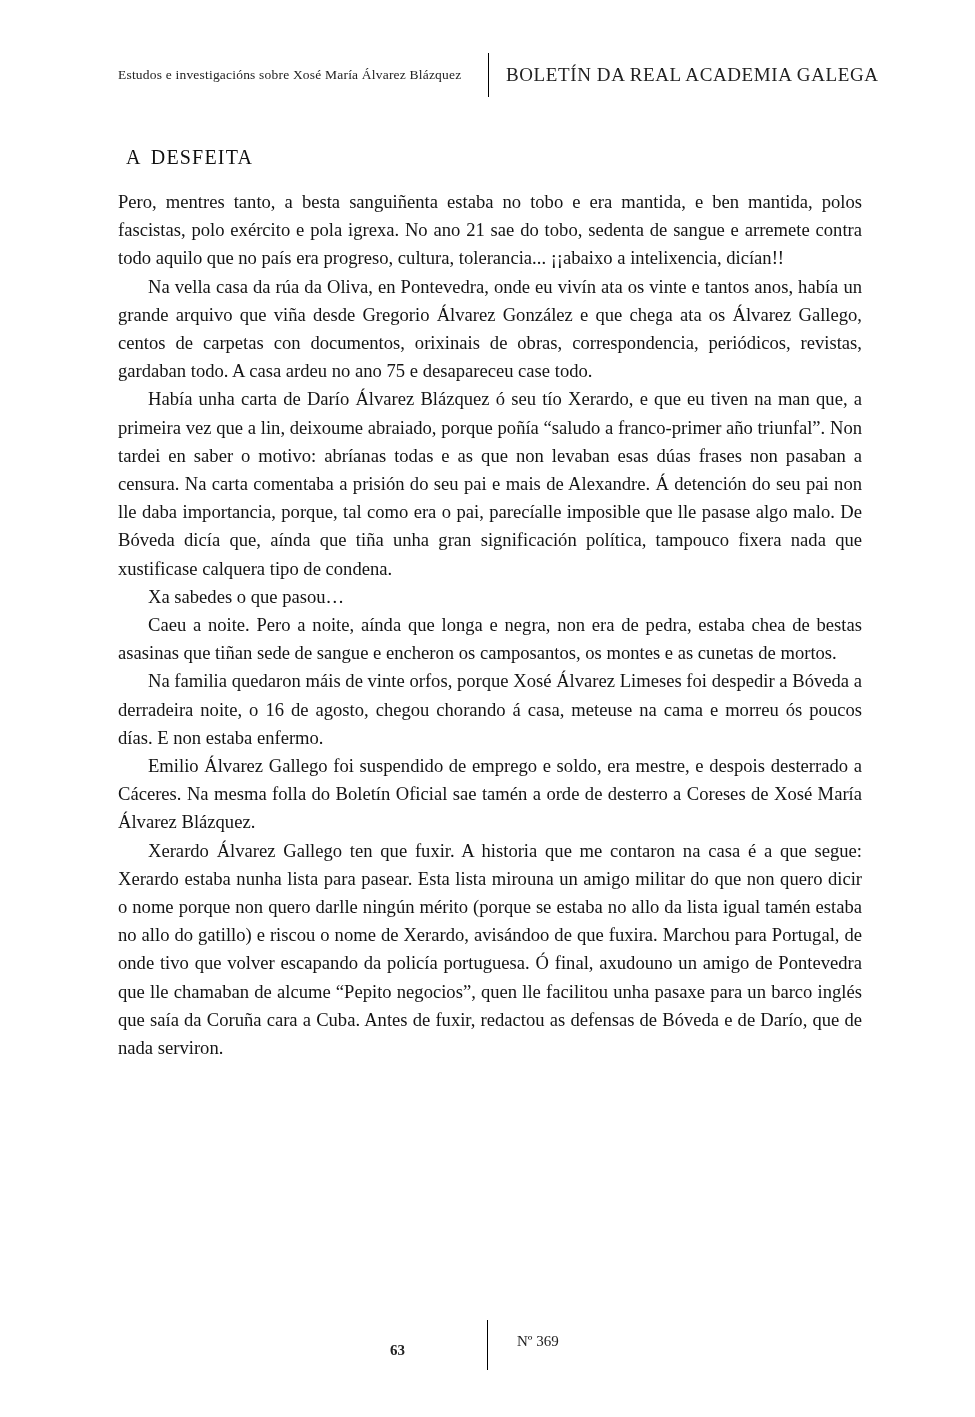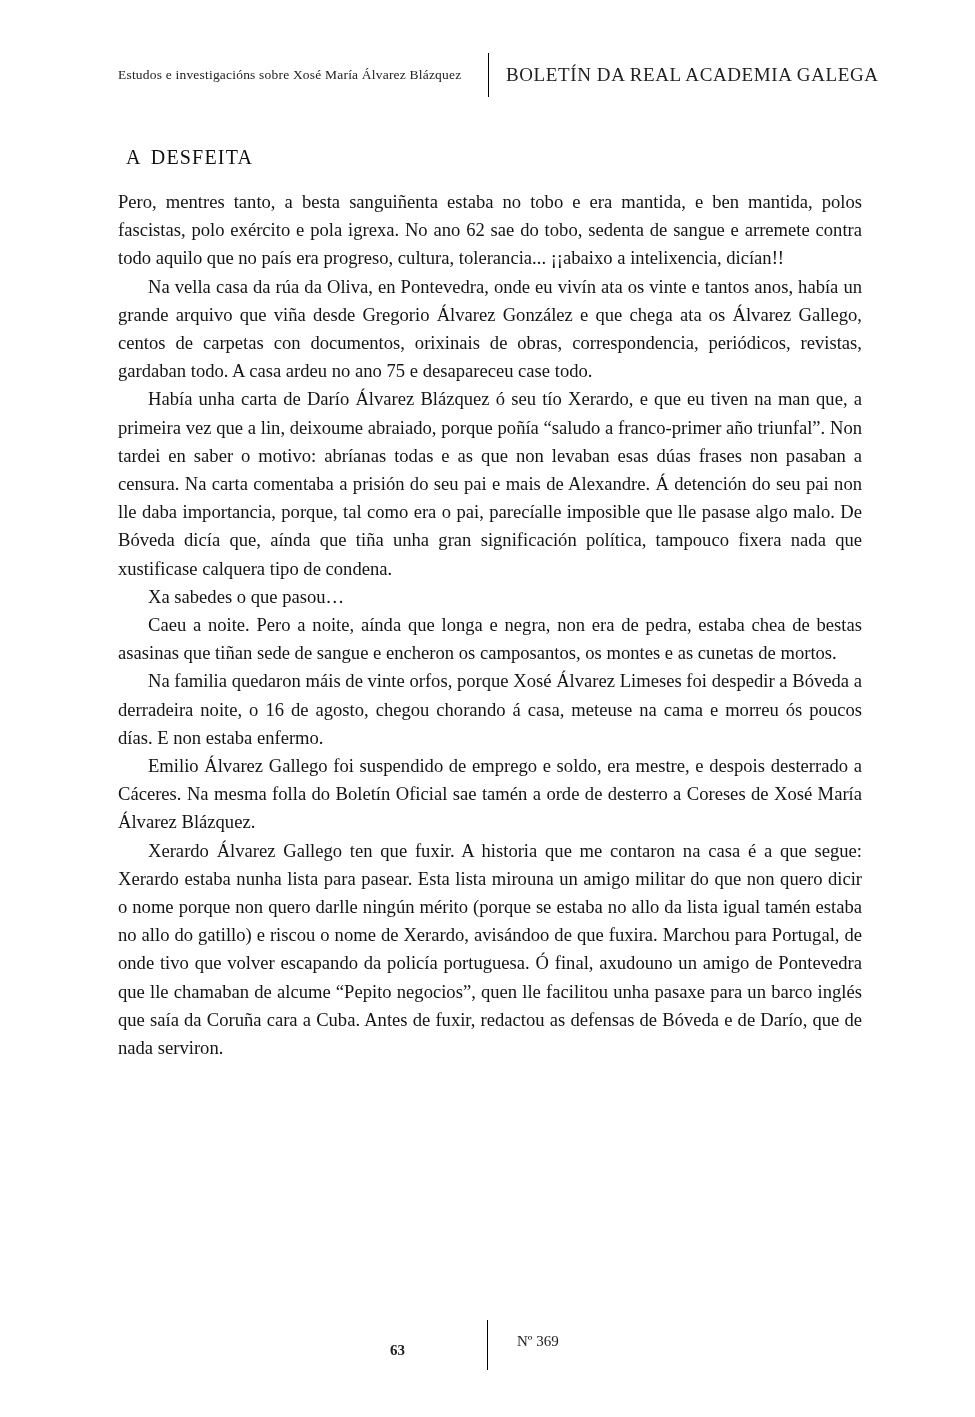--- a/index.html
+++ b/index.html
@@ -118,21 +118,21 @@
 
   <div class="header">
     <span class="header-left">Estudos e investigacións sobre Xosé María Álvarez Blázquez</span>
     <span class="header-divider"></span>
     <span class="header-right">BOLETÍN DA REAL ACADEMIA GALEGA</span>
   </div>
 
   <h1 class="article-title">A DESFEITA</h1>
 
   <div class="article-body">
-    <p class="no-indent">Pero, mentres tanto, a besta sanguiñenta estaba no tobo e era mantida, e ben mantida, polos fascistas, polo exército e pola igrexa. No ano 62 sae do tobo, sedenta de sangue e arremete contra todo aquilo que no país era progreso, cultura, tolerancia... ¡¡abaixo a intelixencia, dicían!!</p>
+    <p class="no-indent">Pero, mentres tanto, a besta sanguiñenta estaba no tobo e era mantida, e ben mantida, polos fascistas, polo exército e pola igrexa. No ano 21 sae do tobo, sedenta de sangue e arremete contra todo aquilo que no país era progreso, cultura, tolerancia... ¡¡abaixo a intelixencia, dicían!!</p>
     <p>Na vella casa da rúa da Oliva, en Pontevedra, onde eu vivín ata os vinte e tantos anos, había un grande arquivo que viña desde Gregorio Álvarez González e que chega ata os Álvarez Gallego, centos de carpetas con documentos, orixinais de obras, correspondencia, periódicos, revistas, gardaban todo. A casa ardeu no ano 75 e desapareceu case todo.</p>
     <p>Había unha carta de Darío Álvarez Blázquez ó seu tío Xerardo, e que eu tiven na man que, a primeira vez que a lin, deixoume abraiado, porque poñía “saludo a franco-primer año triunfal”. Non tardei en saber o motivo: abríanas todas e as que non levaban esas dúas frases non pasaban a censura. Na carta comentaba a prisión do seu pai e mais de Alexandre. Á detención do seu pai non lle daba importancia, porque, tal como era o pai, parecíalle imposible que lle pasase algo malo. De Bóveda dicía que, aínda que tiña unha gran significación política, tampouco fixera nada que xustificase calquera tipo de condena.</p>
     <p>Xa sabedes o que pasou…</p>
     <p>Caeu a noite. Pero a noite, aínda que longa e negra, non era de pedra, estaba chea de bestas asasinas que tiñan sede de sangue e encheron os camposantos, os montes e as cunetas de mortos.</p>
     <p>Na familia quedaron máis de vinte orfos, porque Xosé Álvarez Limeses foi despedir a Bóveda a derradeira noite, o 16 de agosto, chegou chorando á casa, meteuse na cama e morreu ós poucos días. E non estaba enfermo.</p>
     <p>Emilio Álvarez Gallego foi suspendido de emprego e soldo, era mestre, e despois desterrado a Cáceres. Na mesma folla do Boletín Oficial sae tamén a orde de desterro a Coreses de Xosé María Álvarez Blázquez.</p>
     <p>Xerardo Álvarez Gallego ten que fuxir. A historia que me contaron na casa é a que segue: Xerardo estaba nunha lista para pasear. Esta lista mirouna un amigo militar do que non quero dicir o nome porque non quero darlle ningún mérito (porque se estaba no allo da lista igual tamén estaba no allo do gatillo) e riscou o nome de Xerardo, avisándoo de que fuxira. Marchou para Portugal, de onde tivo que volver escapando da policía portuguesa. Ó final, axudouno un amigo de Pontevedra que lle chamaban de alcume “Pepito negocios”, quen lle facilitou unha pasaxe para un barco inglés que saía da Coruña cara a Cuba.  Antes de fuxir, redactou as defensas de Bóveda e de Darío, que de nada serviron.</p>
   </div>
 
   <div class="footer">

